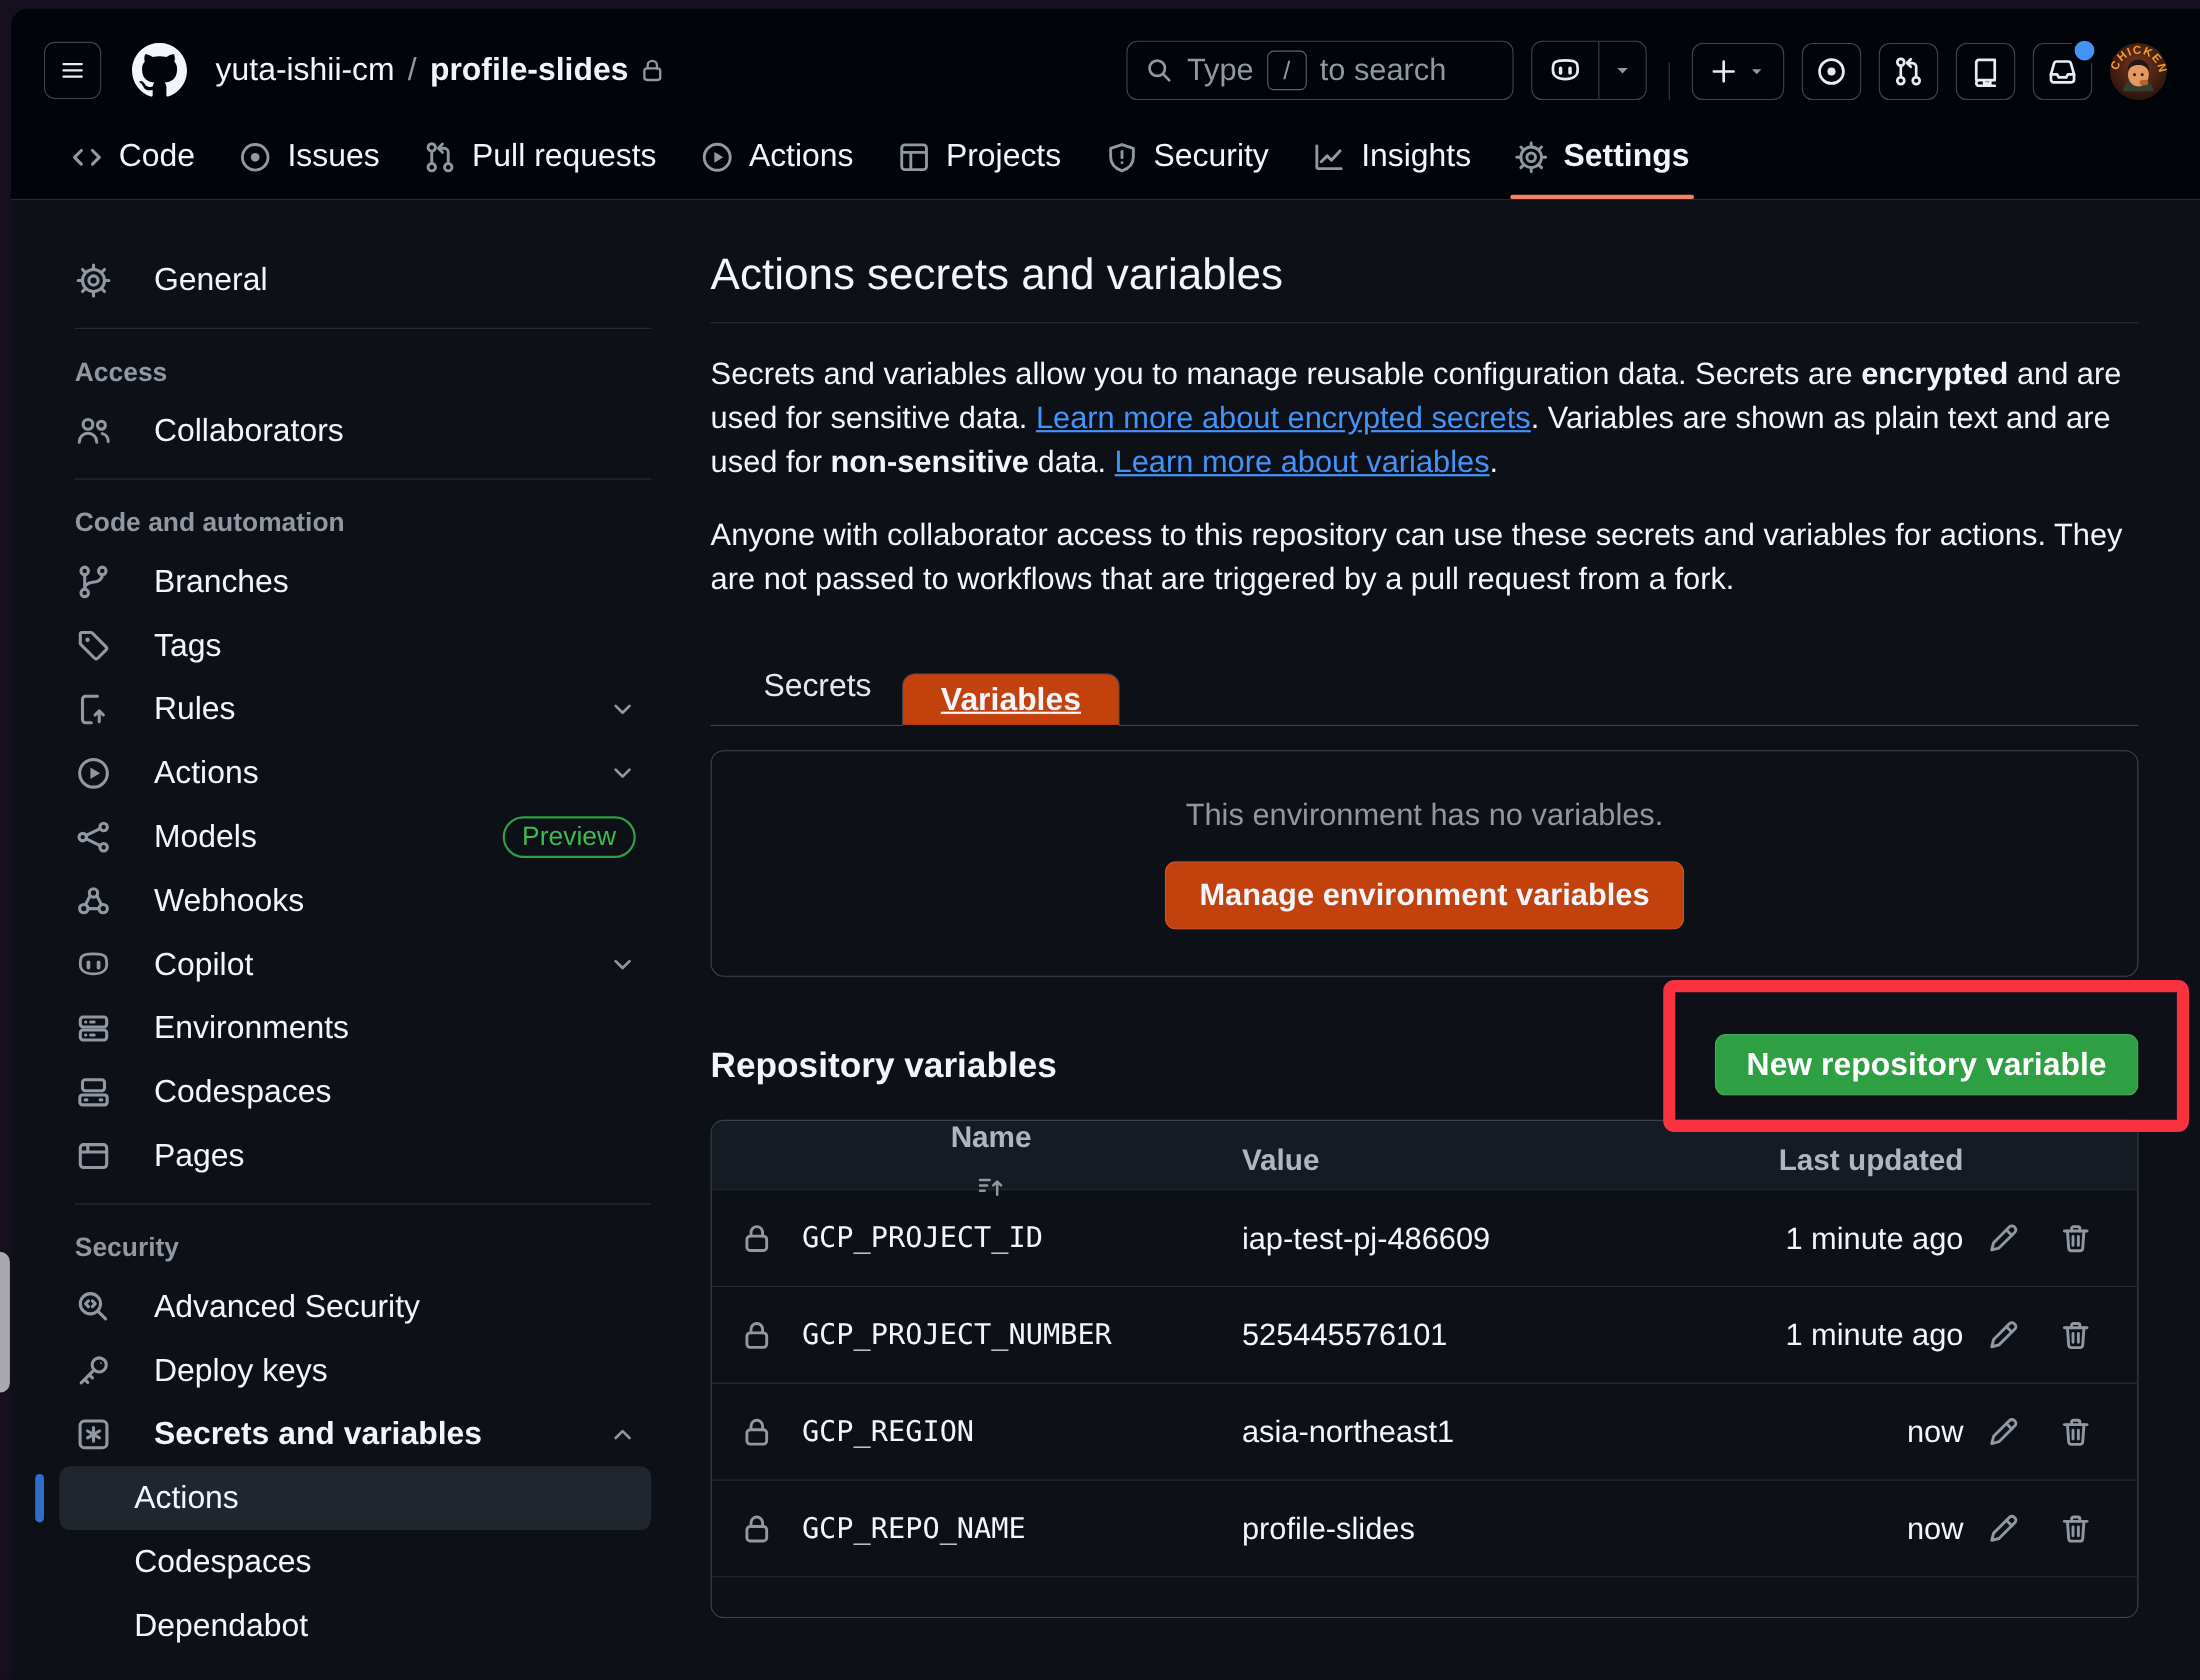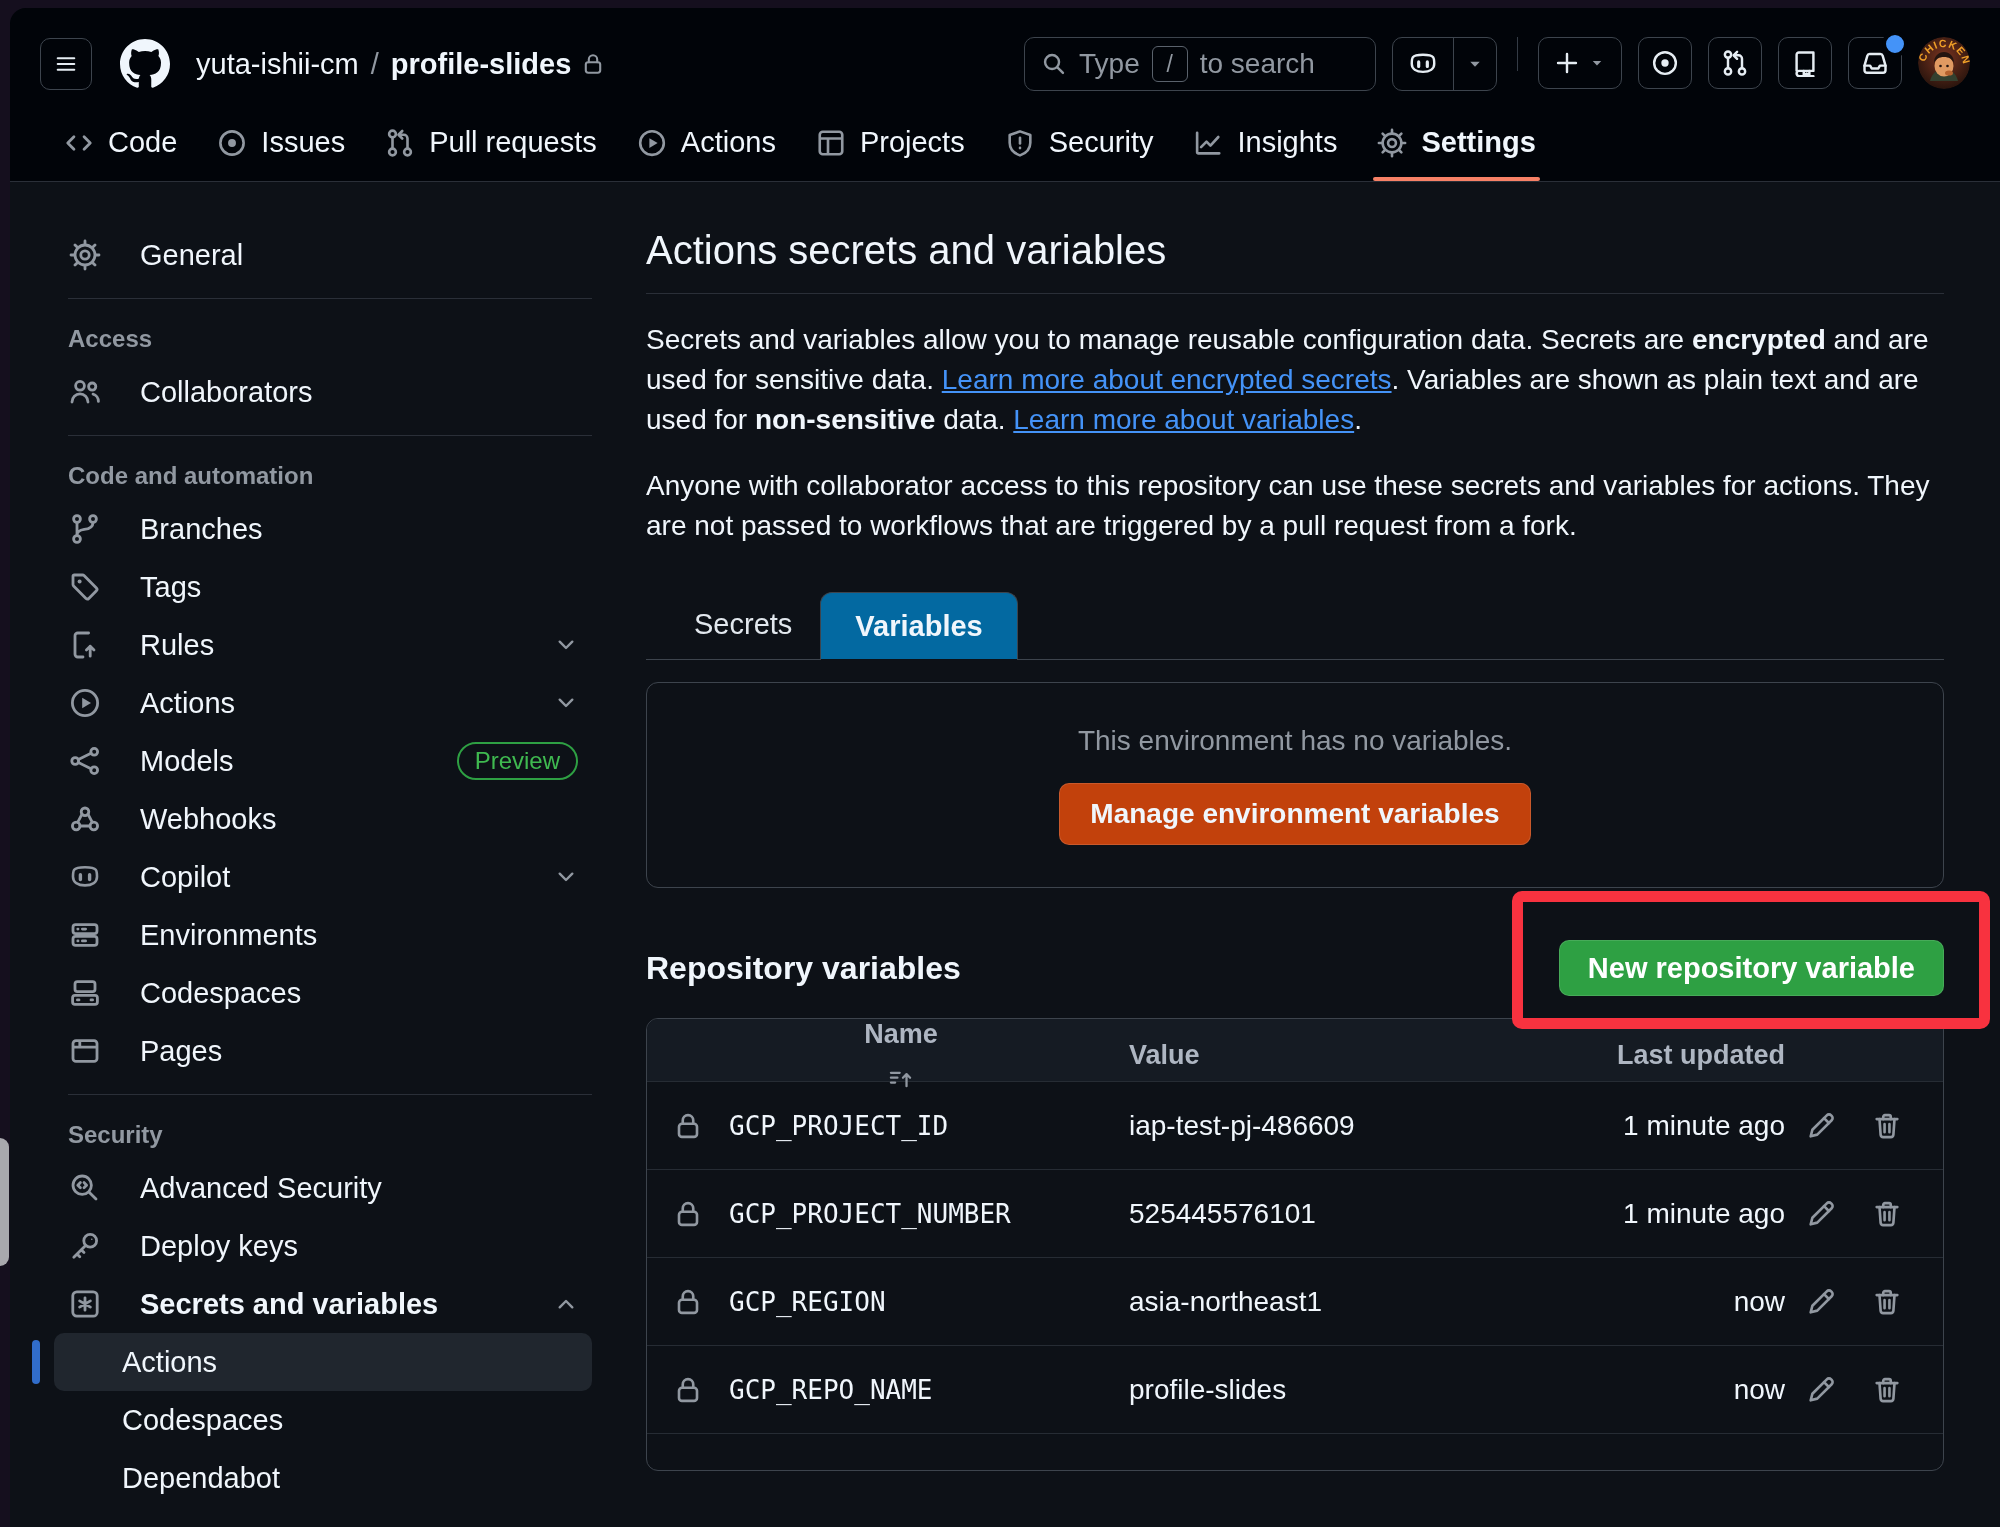--- a/index.html
+++ b/index.html
@@ -17,21 +17,21 @@
   .gh-header{background:#010409;padding:26px 30px 0 30px;border-bottom:1px solid #2a2f38;}
   .row1{display:flex;align-items:center;height:60px;}
   .sq-btn{height:52px;border:1px solid #3d444d;border-radius:10px;display:flex;align-items:center;justify-content:center;color:#e6edf3;background:transparent;box-sizing:border-box;}
   .burger{width:52px;}
   .logo{margin-left:28px;color:#f0f6fc;display:flex;align-items:center;}
   .crumbs{margin-left:26px;display:flex;align-items:center;font-size:29px;}
   .crumb-owner{color:#f0f6fc;}
   .crumb-sep{color:#9198a1;margin:0 12px;}
   .crumb-repo{font-weight:700;}
   .crumb-lock{margin-left:10px;color:#9198a1;display:flex;}
-  .hdr-right{margin-left:auto;display:flex;align-items:flex-start;gap:16px;}
+  .hdr-right{margin-left:auto;display:flex;align-items:flex-end;gap:16px;}
   .searchbox{width:352px;height:54px;border:1px solid #3d444d;border-radius:10px;display:flex;align-items:center;gap:12px;padding:0 16px;box-sizing:border-box;color:#9198a1;font-size:28px;cursor:text;}
   .searchbox .mag{display:flex;color:#9198a1;}
   .keycap{min-width:26px;height:34px;border:1px solid #5a626c;border-radius:6px;display:flex;align-items:center;justify-content:center;font-size:23px;padding:0 4px;}
   .copilot-split{height:54px;border:1px solid #3d444d;border-radius:10px;display:flex;box-sizing:border-box;}
   .cp-main{width:60px;display:flex;align-items:center;justify-content:center;border-right:1px solid #3d444d;color:#e6edf3;}
   .cp-caret{width:42px;display:flex;align-items:center;justify-content:center;color:#9198a1;}
   .vdiv{width:1px;height:34px;background:#343b45;margin:0 4px;}
   .plusbtn{width:84px;gap:8px;}
   .ibtn{width:54px;}
   .inbox-wrap{position:relative;}
@@ -59,21 +59,21 @@
 
   .main{flex:1;min-width:0;padding:46px 56px 0 36px;}
   .page-title{font-size:40px;font-weight:400;margin:0;color:#f0f6fc;}
   .title-div{margin-top:20px;border-bottom:1px solid #2a2f38;}
   .intro{margin:26px 0 0 0;font-size:28px;line-height:1.43;color:#f0f6fc;}
   .intro b{font-weight:700;}
   .intro a{color:#4493f8;text-decoration:underline;cursor:pointer;}
 
   .tabs-row{margin-top:44px;border-bottom:1px solid #3d444d;display:flex;align-items:flex-end;padding-left:20px;}
   .tab-plain{padding:18px 28px;font-size:29px;color:#e2e8ee;cursor:pointer;}
-  .tab-boxed{padding:17px 34px;font-size:29px;font-weight:600;color:#f0f6fc;background:#0369a1;border:1px solid #3d444d;border-bottom:none;border-radius:12px 12px 0 0;margin-bottom:-1px;position:relative;cursor:pointer;}
+  .tab-boxed{padding:7px 34px;font-size:29px;font-weight:600;color:#f0f6fc;background:#c2410c;border:1px solid #3d444d;border-bottom:none;border-radius:12px 12px 0 0;margin-bottom:-1px;position:relative;cursor:pointer;text-decoration:underline;}
   .tab-boxed::after{content:"";position:absolute;left:0;right:0;bottom:-1px;height:2px;background:#0d1117;}
 
   .env-h2,.repo-h2{font-size:32px;font-weight:600;margin:0;}
   .env-h2{margin-top:42px;}
   .env-box{margin-top:22px;border:1px solid #3d444d;border-radius:12px;height:204px;display:flex;flex-direction:column;align-items:center;justify-content:center;gap:26px;}
   .env-empty{font-size:28px;color:#9198a1;}
   .btn-secondary{font-size:28px;font-weight:600;color:#f0f6fc;background:#c2410c;border:1px solid rgba(255,255,255,.13);border-radius:10px;padding:14px 30px;cursor:pointer;font-family:inherit;}
 
   .repo-row{margin-top:52px;display:flex;align-items:center;justify-content:space-between;position:relative;}
   .newbtn-wrap{position:relative;text-decoration:underline;}

